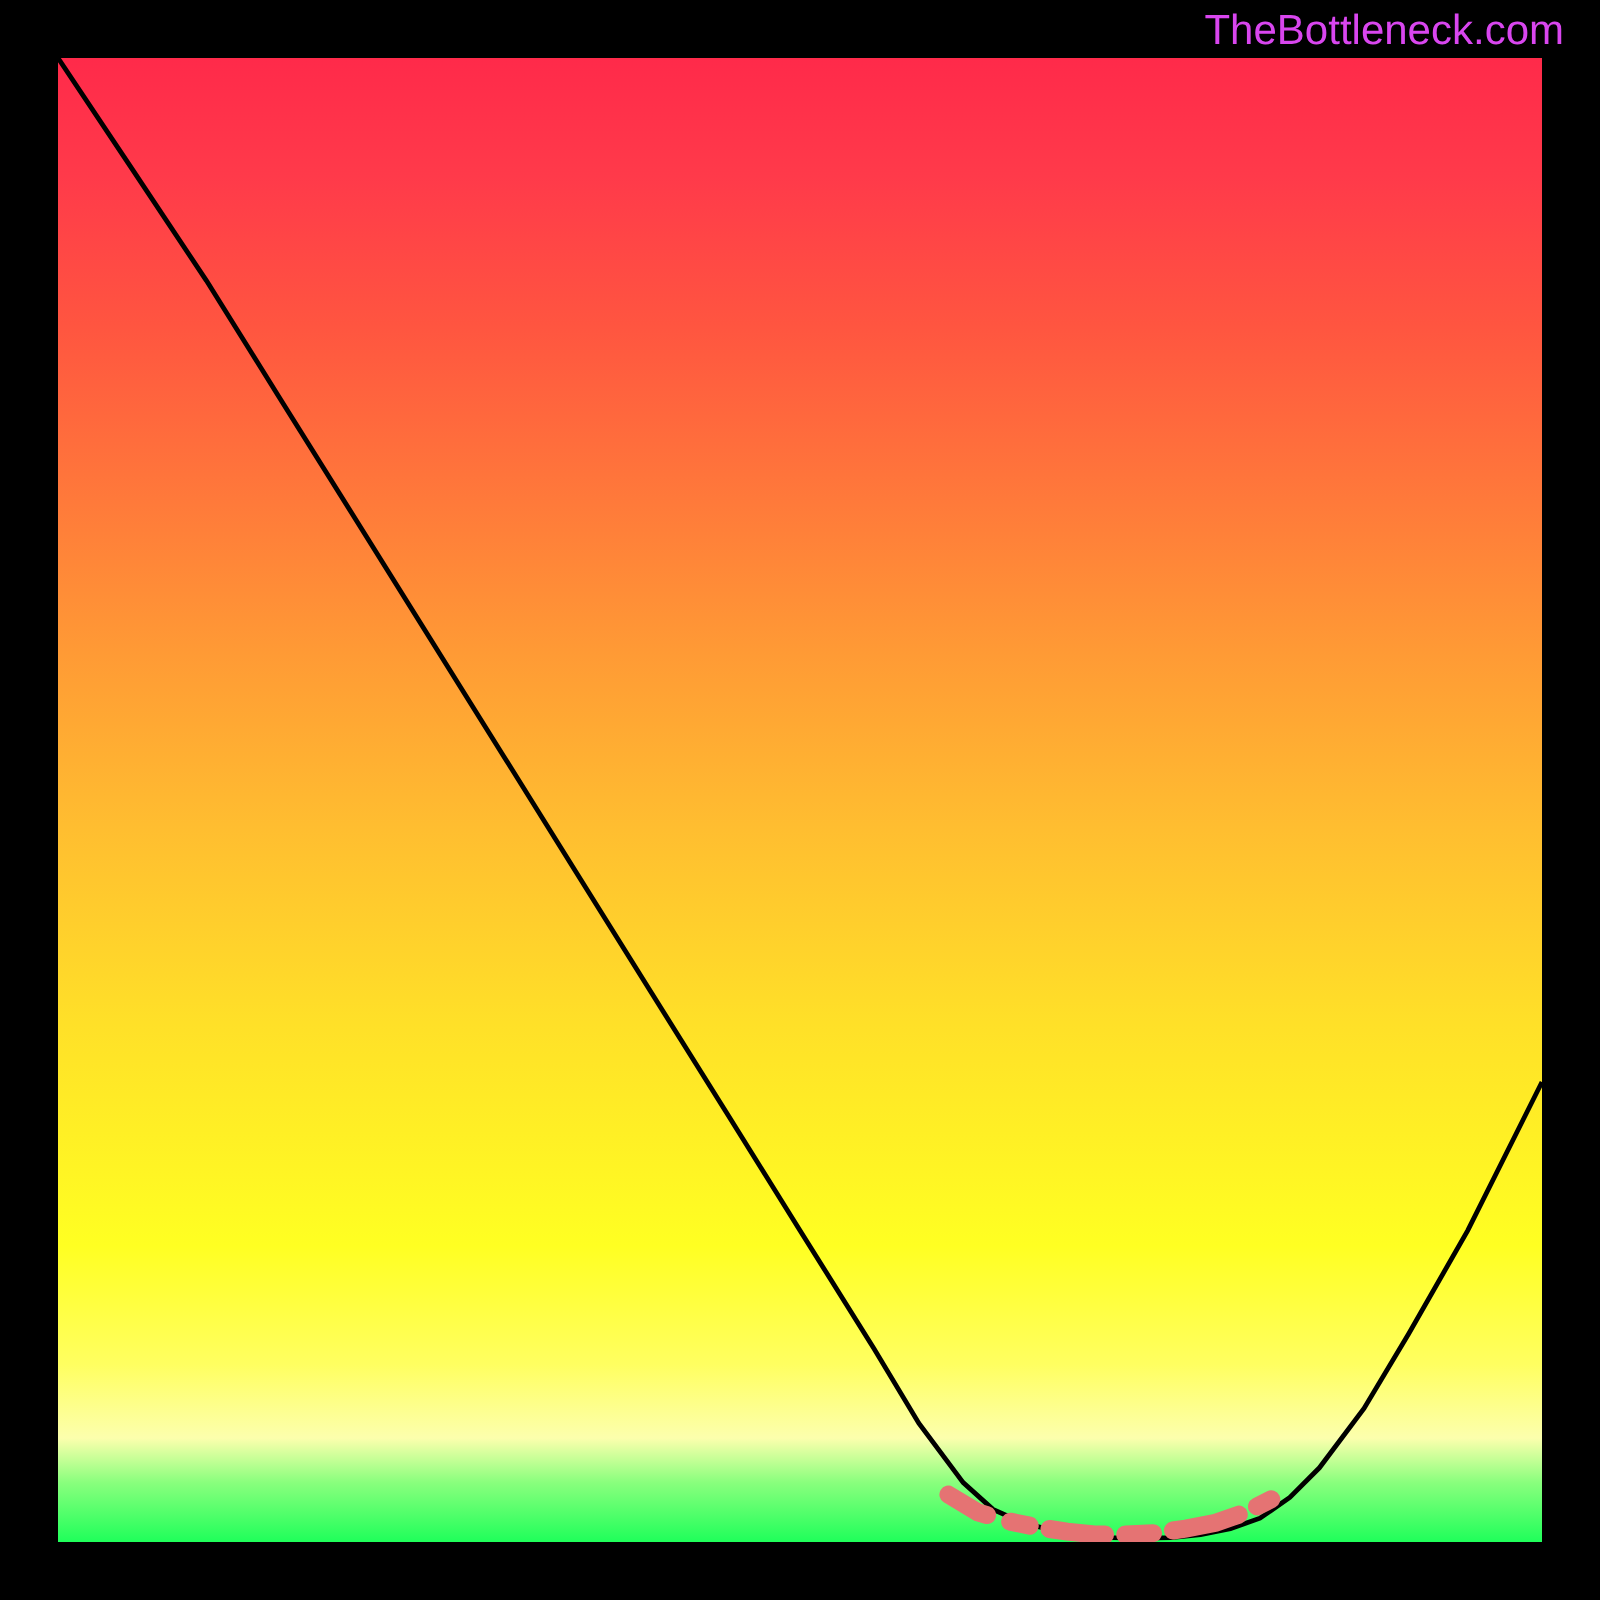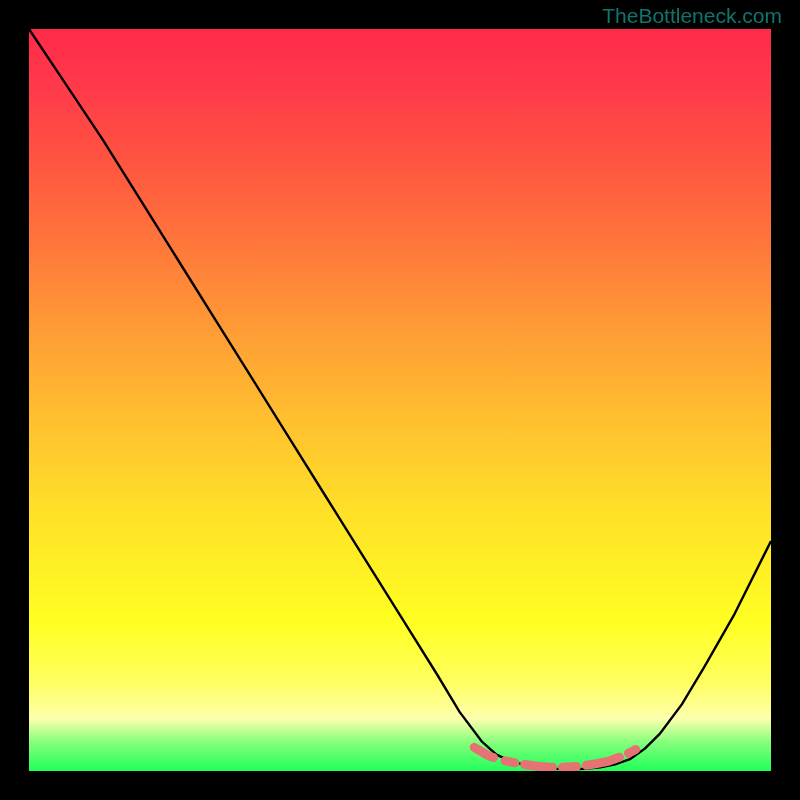--- a/index.html
+++ b/index.html
@@ -7,21 +7,21 @@
     width: 800px;
     height: 800px;
     background: #000;
     position: relative;
     font-family: Arial, sans-serif;
   }
   .watermark {
     position: absolute;
     top: 4px;
     right: 18px;
-    color: #0f766e;
+    color: #d946ef;
     font-size: 21px;
     font-weight: 500;
     z-index: 10;
   }
   .chart-area {
     position: absolute;
     left: 29px;
     top: 29px;
     width: 742px;
     height: 742px;

